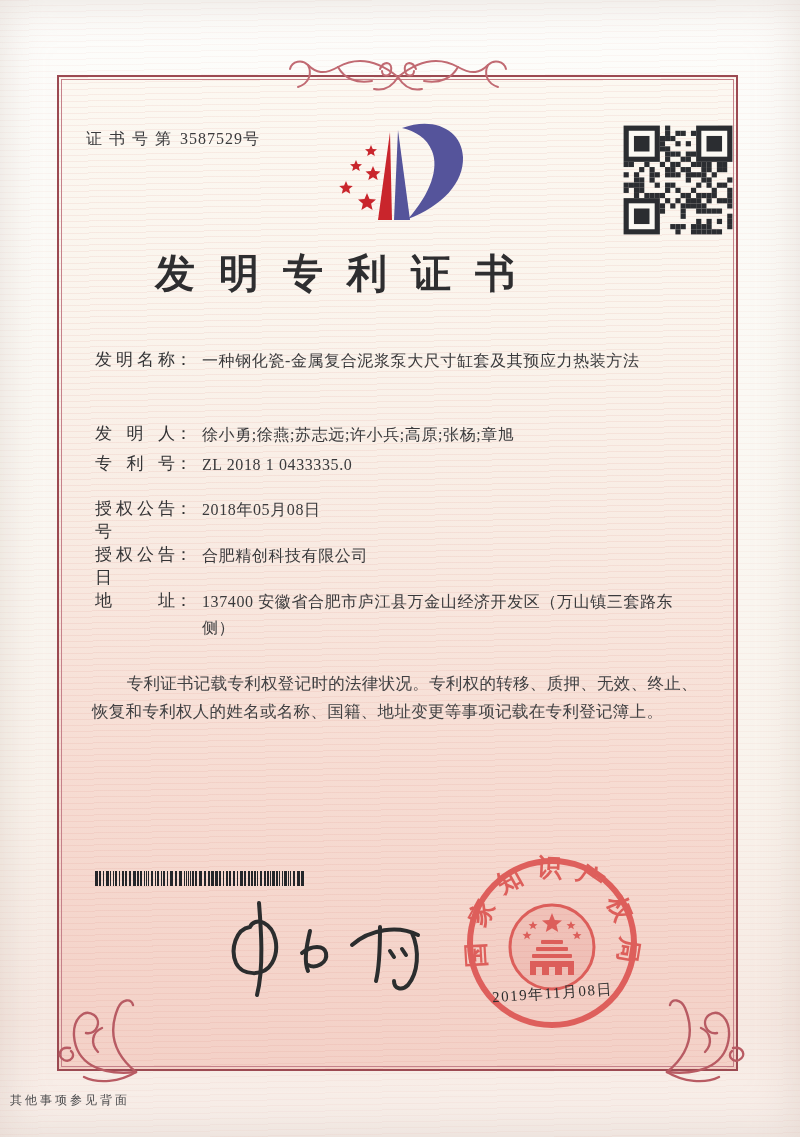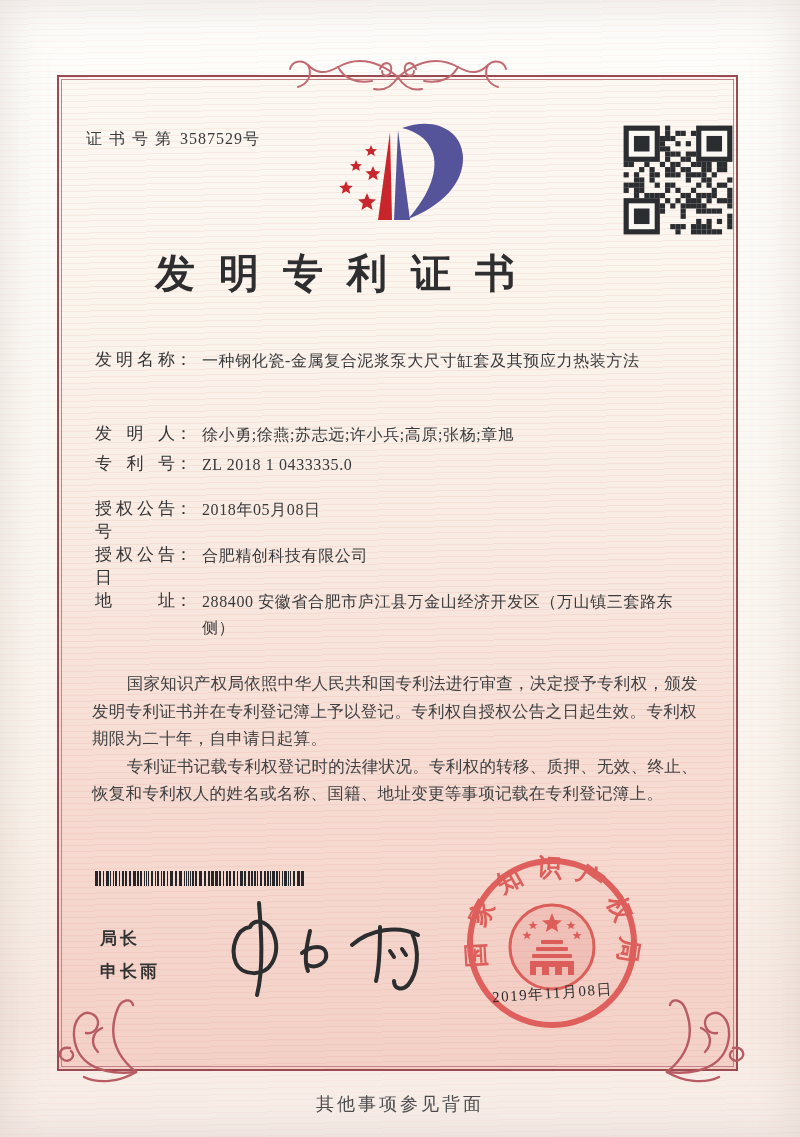--- a/index.html
+++ b/index.html
@@ -48,21 +48,21 @@
   .barcode{left:95px;top:871px;width:212px;height:15px;}
   .barcode i{position:absolute;top:0;bottom:0;background:#24262a;}
   .signer{left:100px;top:922px;font-family:"Liberation Sans",sans-serif;font-size:17px;
     font-weight:700;color:#333;letter-spacing:3px;line-height:33px;}
   .signature{left:212px;top:893px;}
   .seal{left:460px;top:851px;}
   .seal-date{left:492px;top:984px;font-size:15px;color:#2e2e2e;letter-spacing:1.5px;
     transform:rotate(-4deg);z-index:6;}
   .page-info{left:57px;top:1043px;width:681px;text-align:center;font-size:14px;
     letter-spacing:3px;color:#3c3c3e;}
-  .back-note{left:10px;top:1092px;width:780px;text-align:center;font-size:18px;
+  .back-note{left:10px;top:1092px;width:780px;text-align:left;font-size:12px;
     letter-spacing:3px;color:#4c4c4e;}
   .logo{left:330px;top:110px;}
   .qr{left:621px;top:123px;}
   .orn-top{left:280px;top:47px;z-index:3;}
   .orn-bl{left:36px;top:992px;z-index:3;}
   .orn-br{left:655px;top:992px;z-index:3;transform:scaleX(-1);}
   svg{display:block;}
 </style>
 </head>
 <body>
@@ -291,25 +291,24 @@
   <div class="field-row" style="top:452px">
     <span class="f-label">专利号</span><span class="f-colon">：</span><span class="f-value">ZL 2018 1 0433335.0</span>
   </div>
   <div class="field-row" style="top:497px">
     <span class="f-label">授权公告号</span><span class="f-colon">：</span><span class="f-value">2018年05月08日</span>
   </div>
   <div class="field-row" style="top:543px">
     <span class="f-label">授权公告日</span><span class="f-colon">：</span><span class="f-value">合肥精创科技有限公司</span>
   </div>
   <div class="field-row" style="top:589px">
-    <span class="f-label">地址</span><span class="f-colon">：</span><span class="f-value" style="max-width:500px">288400 安徽省合肥市庐江县万金山经济开发区（万山镇三套路东侧）</span>
+    <span class="f-label">地址</span><span class="f-colon">：</span><span class="f-value" style="max-width:500px">137400 安徽省合肥市庐江县万金山经济开发区（万山镇三套路东侧）</span>
   </div>
 
   <div class="abs paragraphs">
-    <p>国家知识产权局依照中华人民共和国专利法进行审查，决定授予专利权，颁发发明专利证书并在专利登记簿上予以登记。专利权自授权公告之日起生效。专利权期限为二十年，自申请日起算。</p>
     <p>专利证书记载专利权登记时的法律状况。专利权的转移、质押、无效、终止、恢复和专利权人的姓名或名称、国籍、地址变更等事项记载在专利登记簿上。</p>
   </div>
 
   <div class="abs barcode">
       <i style="left: 0px; width: 3px;"></i>
       <i style="left: 4px; width: 2px;"></i>
       <i style="left: 8px; width: 1px;"></i>
       <i style="left: 11px; width: 3px;"></i>
       <i style="left: 15px; width: 1px;"></i>
       <i style="left: 18px; width: 1px;"></i>
@@ -365,24 +364,20 @@
       <i style="left: 184px; width: 1px;"></i>
       <i style="left: 187px; width: 1px;"></i>
       <i style="left: 189px; width: 3px;"></i>
       <i style="left: 193px; width: 1px;"></i>
       <i style="left: 195px; width: 1px;"></i>
       <i style="left: 198px; width: 2px;"></i>
       <i style="left: 202px; width: 3px;"></i>
       <i style="left: 206px; width: 3px;"></i>
     </div>
 
-  <div class="abs signer">
-    <div>局长</div>
-    <div>申长雨</div>
-  </div>
 
   <svg class="abs signature" width="240" height="105" viewBox="0 0 240 105">
     <g fill="none" stroke="#2b2d2e" stroke-width="4" stroke-linecap="round" stroke-linejoin="round">
       <path d="M38,34 C24,36 18,56 24,70 C30,83 52,84 60,70 C68,56 64,36 52,30 C46,27 40,29 38,34"></path>
       <path d="M47,10 C49,35 52,75 45,102"></path>
       <path d="M98,38 C94,55 92,68 96,78"></path>
       <path d="M90,60 C100,52 112,52 114,60 C116,70 104,76 96,72"></path>
       <path d="M140,52 C158,36 186,32 206,42"></path>
       <path d="M168,34 C168,52 168,72 164,88"></path>
       <path d="M200,40 C208,58 206,80 196,92 C190,98 182,96 182,88"></path>

